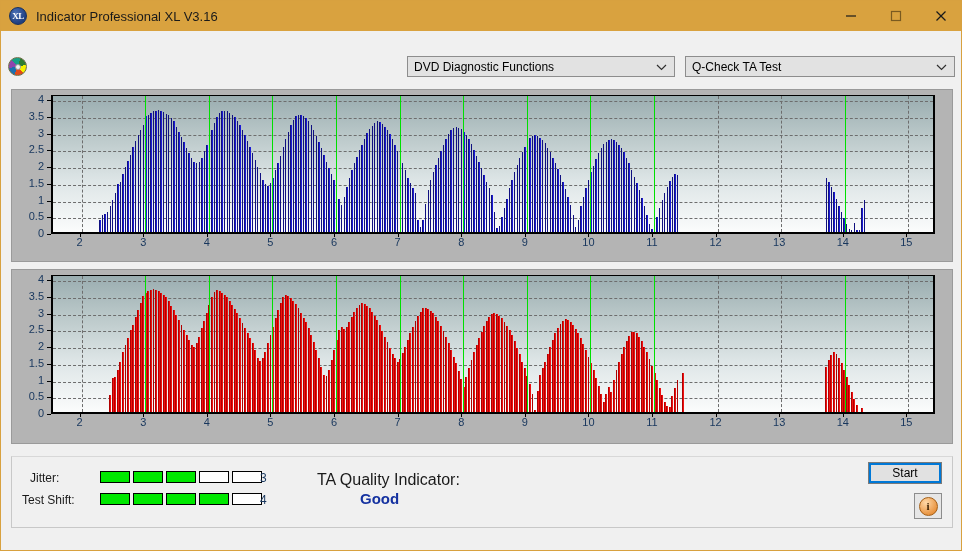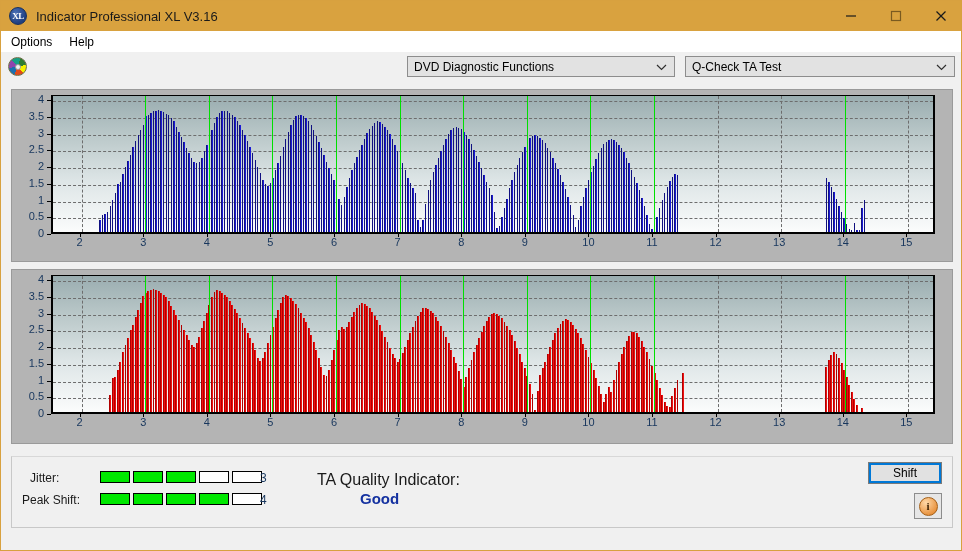--- a/index.html
+++ b/index.html
@@ -332,24 +332,20 @@
       </div>
       <div class="win-btn">
         <svg width="12" height="12" viewBox="0 0 12 12">
             <line x1="1.5" y1="1.5" x2="10.5" y2="10.5" stroke="#1a1a1a" stroke-width="1.2"></line>
             <line x1="10.5" y1="1.5" x2="1.5" y2="10.5" stroke="#1a1a1a" stroke-width="1.2"></line>
           </svg>
       </div>
     </div>
   </div>
 
-  <div class="menubar">
-    <div class="menu-item">Options</div>
-    <div class="menu-item">Help</div>
-  </div>
 
   <div class="toolbar">
     <div class="disc-icon"></div>
     <div class="combo" id="combo-func">
       <span>DVD Diagnostic Functions</span>
       <span class="arrow">
         <svg width="11" height="7" viewBox="0 0 11 7">
             <polyline points="1,1 5.5,5.5 10,1" fill="none" stroke="#303030" stroke-width="1.2"></polyline>
           </svg>
       </span>
@@ -1020,32 +1016,32 @@
     <div class="meter-label" style="left:18px; top:14px;">Jitter:</div>
     <div class="meter" id="jitter-meter" style="left:88px; top:14px;">
         <div class="seg on"></div>
         <div class="seg on"></div>
         <div class="seg on"></div>
         <div class="seg"></div>
         <div class="seg"></div>
       </div>
     <div class="meter-value" style="left:248px; top:14px;">3</div>
 
-    <div class="meter-label" style="left:10px; top:36px;">Peak Shift:</div>
+    <div class="meter-label" style="left:10px; top:36px;">Test Shift:</div>
     <div class="meter" id="peak-meter" style="left:88px; top:36px;">
         <div class="seg on"></div>
         <div class="seg on"></div>
         <div class="seg on"></div>
         <div class="seg on"></div>
         <div class="seg"></div>
       </div>
     <div class="meter-value" style="left:248px; top:36px;">4</div>
 
     <div class="ta-title" style="left:305px; top:14px;">TA Quality Indicator:</div>
     <div class="ta-value" style="left:348px; top:33px;">Good</div>
   </div>
 
-  <div class="start-btn">Shift</div>
+  <div class="start-btn">Start</div>
   <div class="info-btn">
     <span class="info-circle">i</span>
   </div>
 
 </div>
 
 </body></html>

